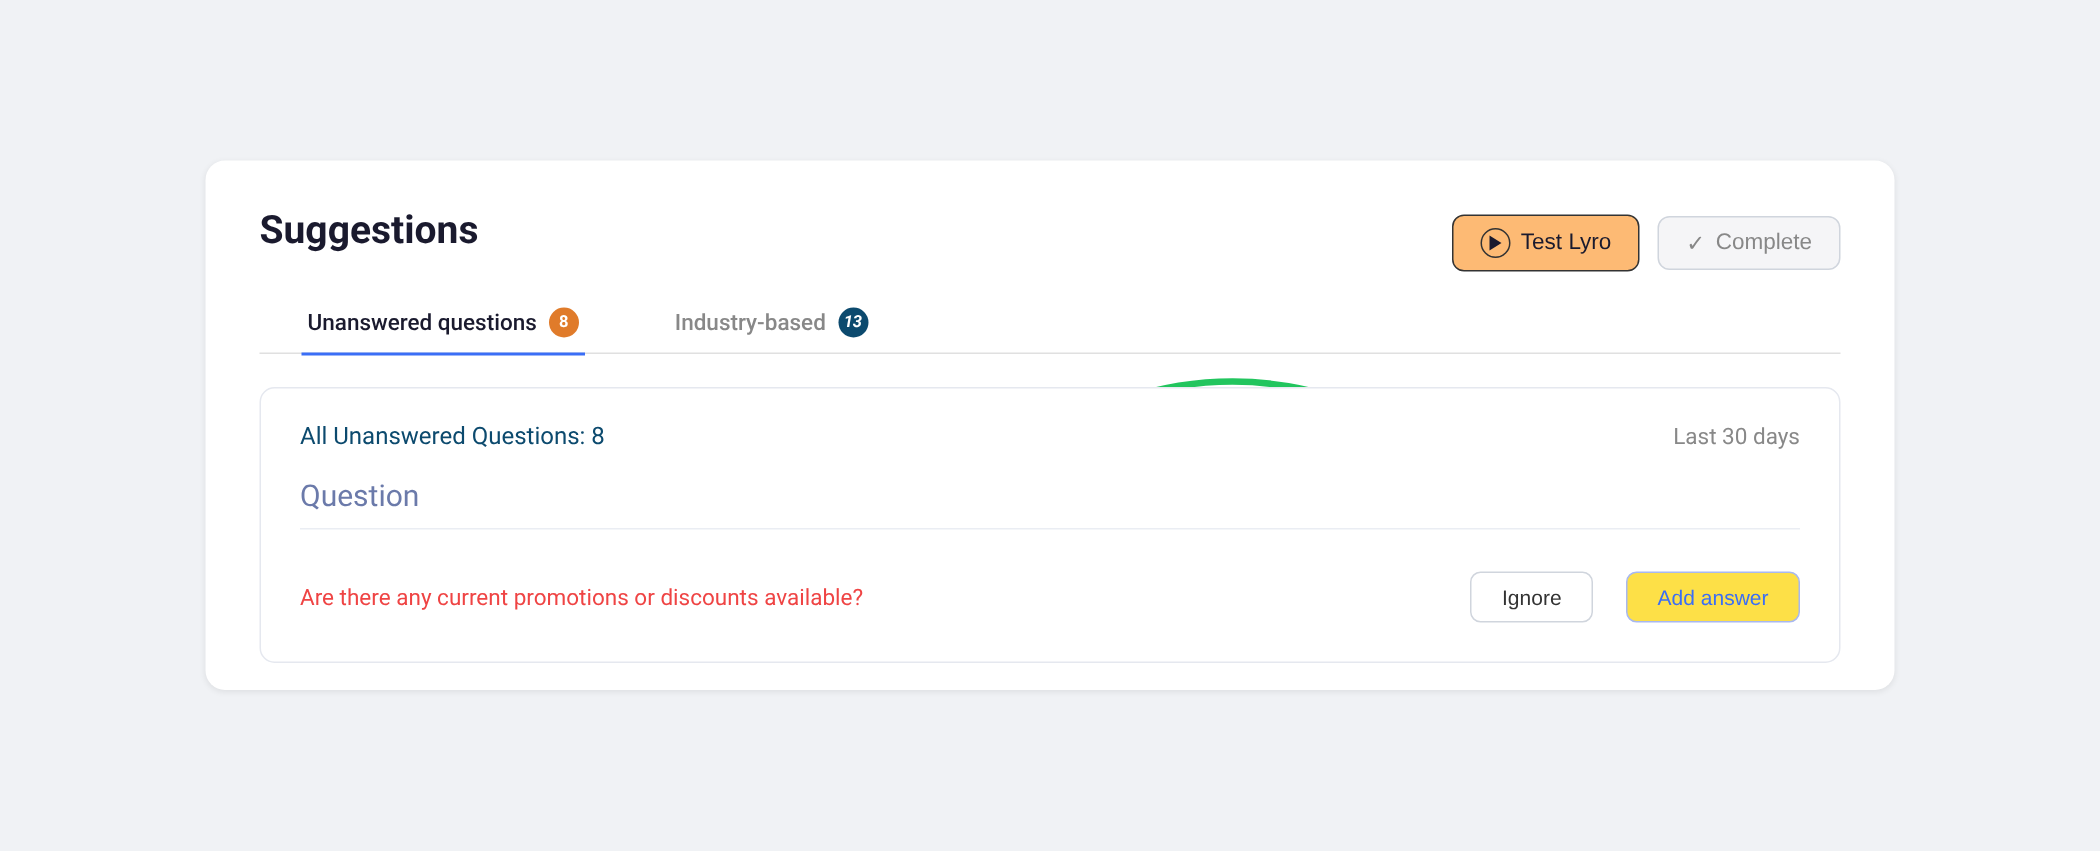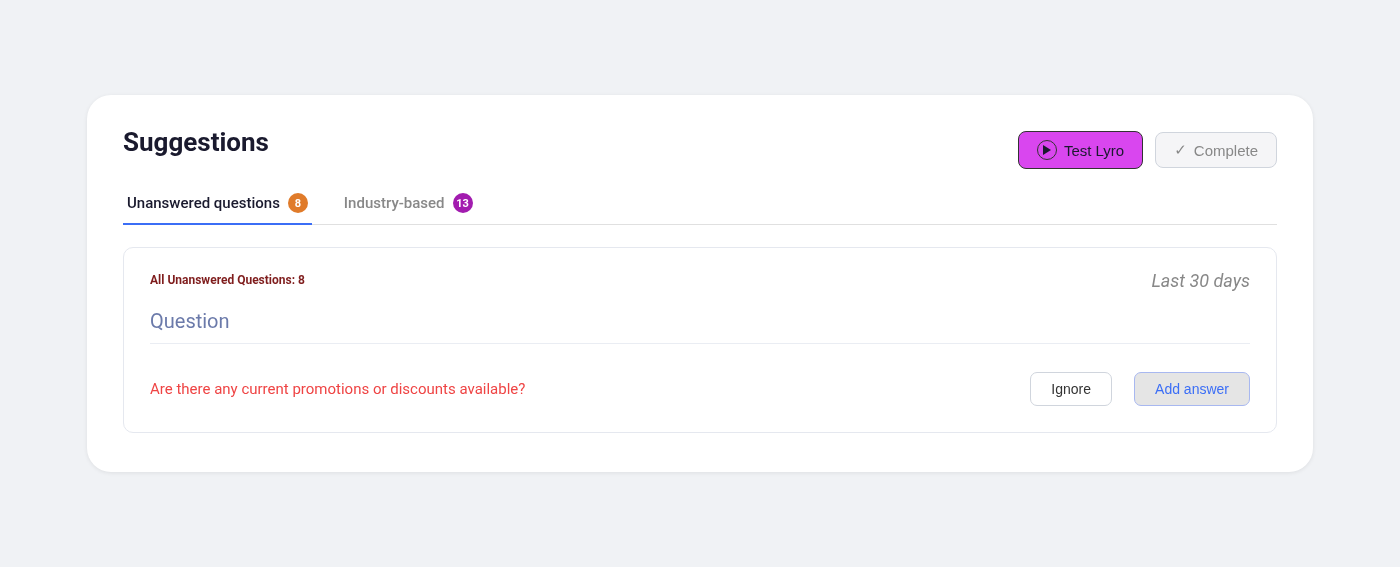--- a/index.html
+++ b/index.html
@@ -7,23 +7,23 @@
       background: #f0f2f5;
       font-family: -apple-system, BlinkMacSystemFont, 'Segoe UI', Roboto, sans-serif;
       display: flex;
       align-items: center;
       justify-content: center;
       min-height: 567px;
       width: 1400px;
     }
     .main-container {
       background: #ffffff;
-      border-radius: 24px;
-      padding: 32px 36px 39px;
-      width: 1226px;
+      border-radius: 13px;
+      padding: 32px 36px 18px;
+      width: 1126px;
       box-shadow: 0 1px 4px rgba(0,0,0,0.08);
       position: relative;
     }
     .header-row {
       display: flex;
       align-items: flex-start;
       justify-content: space-between;
       margin-bottom: 14px;
     }
     .header-title {
@@ -35,21 +35,21 @@
       display: flex;
       gap: 12px;
       align-items: center;
       margin-top: 4px;
     }
     .btn-test-lyro {
       display: flex;
       align-items: center;
       gap: 7px;
       border: 1.5px solid #333;
-      background: #d946ef;
+      background: #fdba74;
       border-radius: 8px;
       padding: 8px 18px;
       font-size: 15px;
       font-weight: 500;
       color: #1a1a2e;
       cursor: pointer;
     }
     .btn-test-lyro .play-icon {
       width: 20px;
       height: 20px;
@@ -90,62 +90,63 @@
       align-items: center;
       gap: 8px;
       padding: 10px 4px 10px;
       margin-right: 28px;
       font-size: 15px;
       font-weight: 500;
       color: #888;
       cursor: pointer;
       border-bottom: 2.5px solid transparent;
       margin-bottom: -1.5px;
+      margin-left: 28px;
     }
     .tab.active {
       color: #1a1a2e;
       border-bottom: 2.5px solid #3b6ef6;
     }
     .tab-badge {
       background: #e07b2a;
       color: #fff;
       font-size: 11px;
       font-weight: 700;
       border-radius: 50%;
       width: 20px;
       height: 20px;
       display: inline-flex;
       align-items: center;
       justify-content: center;
     }
     .tab-badge.dark {
-      background: #a21caf;
+      background: #0c4a6e;
+      font-style: italic;
     }
     .questions-card {
       border: 1.5px solid #e5e8ef;
       border-radius: 10px;
       padding: 22px 26px 22px;
       background: #fff;
       position: relative;
     }
     .card-header-row {
       display: flex;
       align-items: center;
       justify-content: space-between;
       margin-bottom: 18px;
     }
     .card-title {
-      font-size: 12px;
-      font-weight: 700;
-      color: #7f1d1d;
+      font-size: 16px;
+      font-weight: 400;
+      color: #0c4a6e;
     }
     .last-30-days {
-      font-size: 18px;
+      font-size: 15px;
       color: #888;
-      font-style: italic;
     }
     .question-col-header {
       font-size: 20px;
       color: #6b7aaa;
       margin-bottom: 14px;
       padding-bottom: 10px;
       border-bottom: 1px solid #eaedf3;
     }
     .question-row {
       display: flex;
@@ -167,21 +168,21 @@
       background: #fff;
       border-radius: 7px;
       padding: 8px 20px;
       font-size: 14px;
       font-weight: 500;
       color: #333;
       cursor: pointer;
     }
     .btn-add-answer {
       border: 1.5px solid #a8b8f0;
-      background: #e5e5e5;
+      background: #fde047;
       border-radius: 7px;
       padding: 8px 20px;
       font-size: 14px;
       font-weight: 500;
       color: #3b6ef6;
       cursor: pointer;
     }
     
     .arrow-overlay {
       position: absolute;

